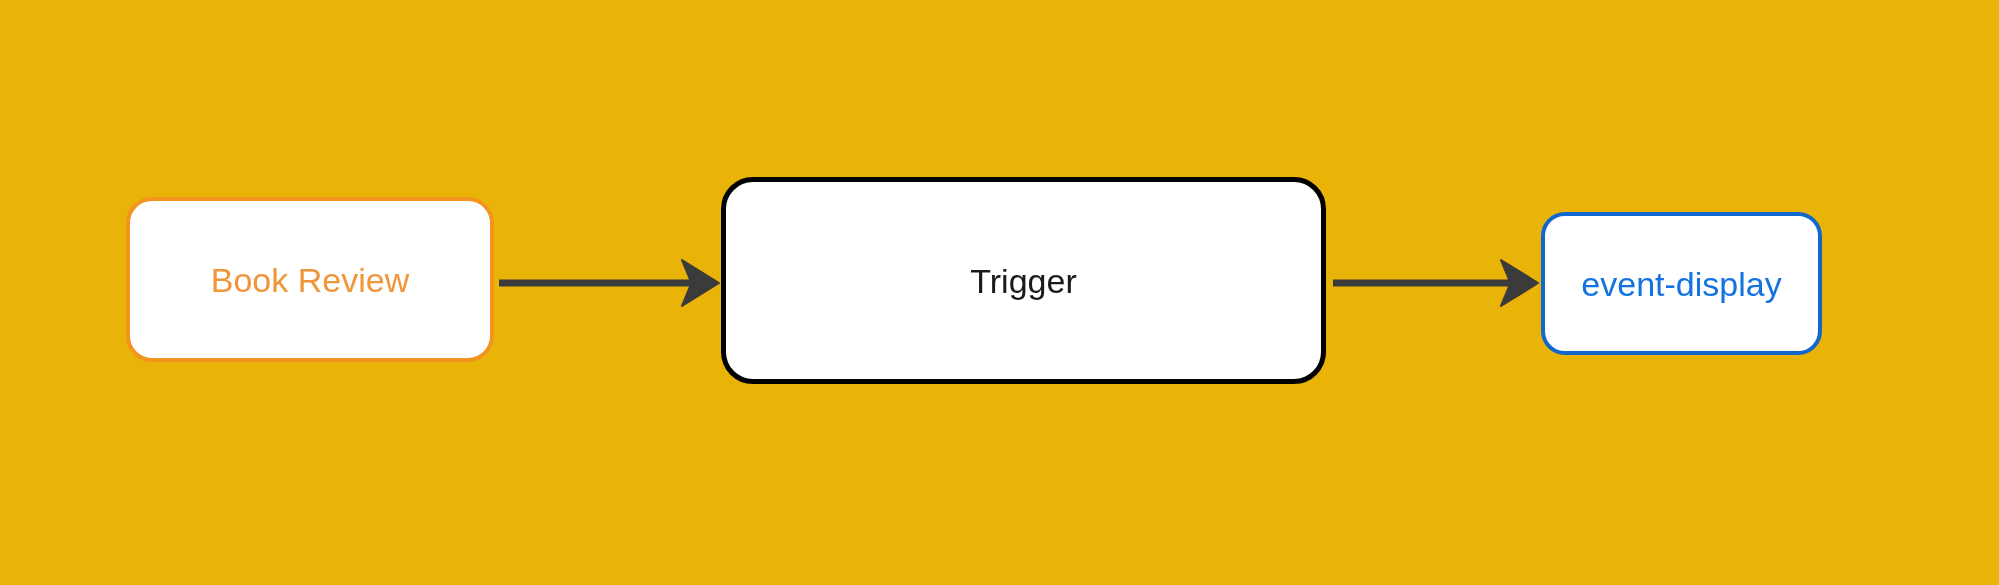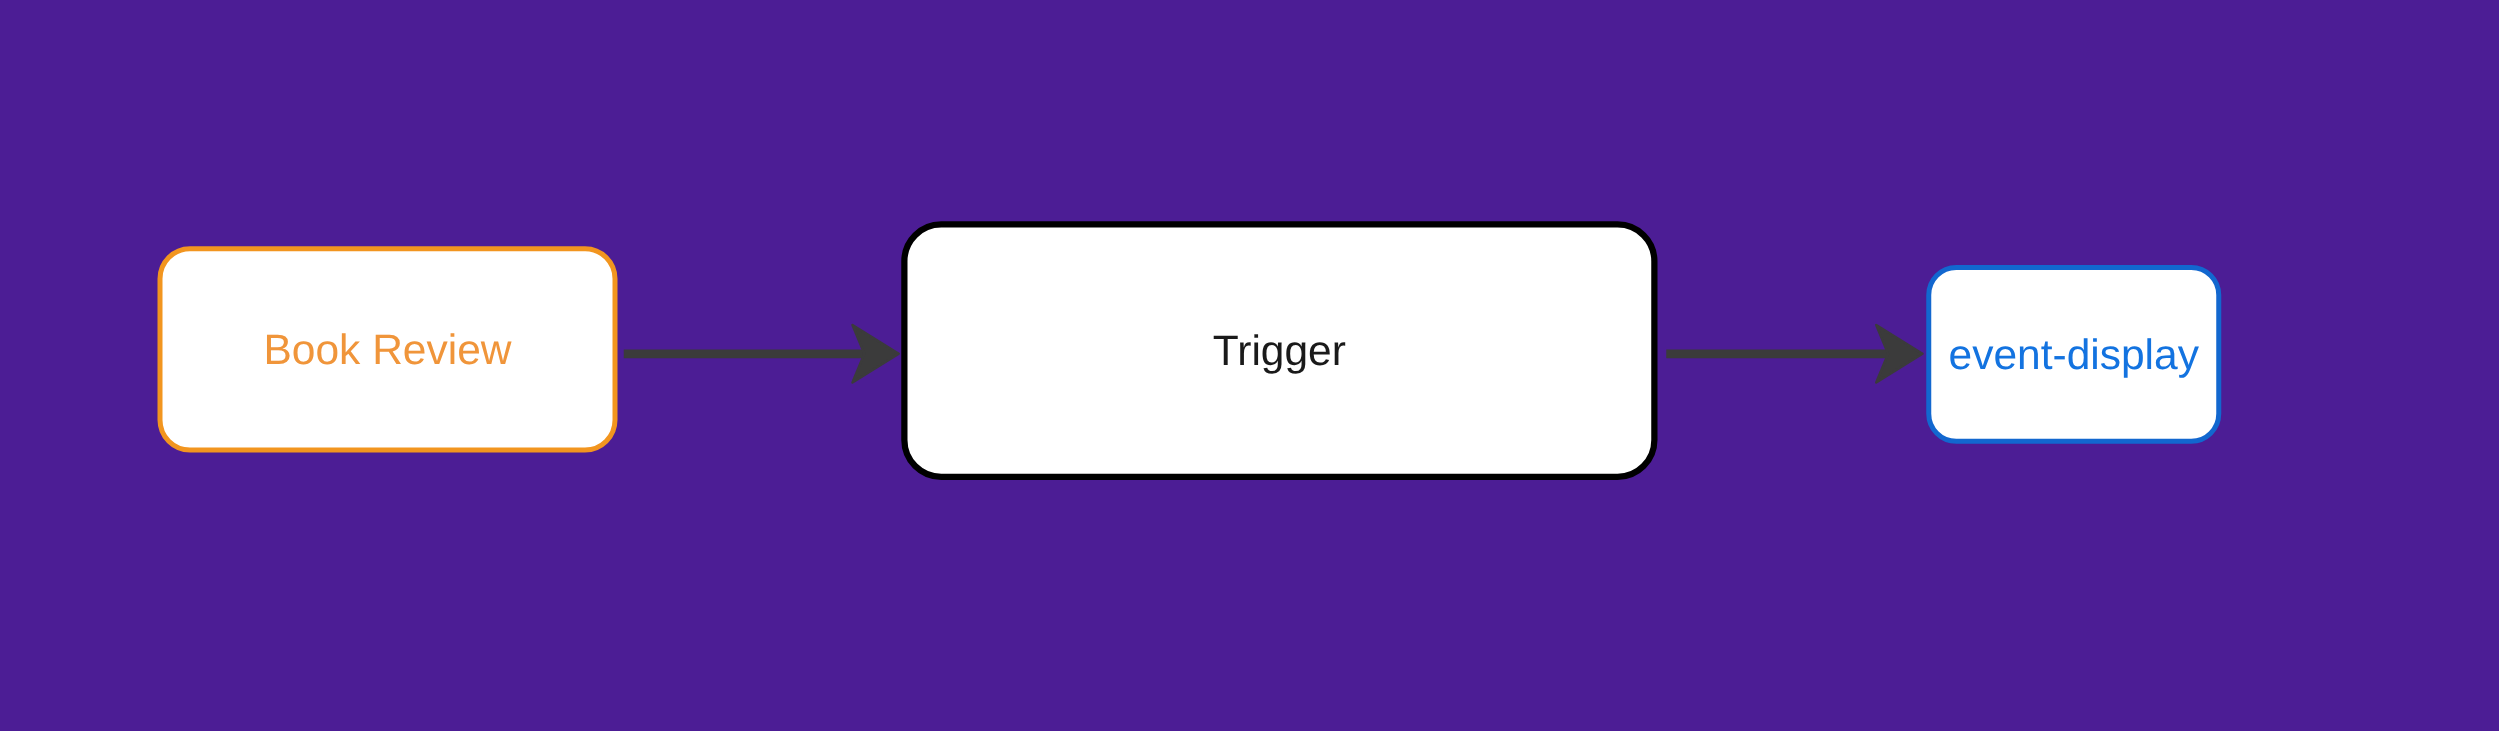--- a/index.html
+++ b/index.html
@@ -5,21 +5,21 @@
   html, body {
     margin: 0;
     padding: 0;
     background: #ffffff;
     font-family: "Liberation Sans", "DejaVu Sans", sans-serif;
   }
   .canvas {
     position: relative;
     width: 1999px;
     height: 585px;
-    background: #4c1d95;
+    background: #eab308;
     overflow: hidden;
   }
   .node {
     position: absolute;
     box-sizing: border-box;
     background: #ffffff;
     display: flex;
     flex-direction: column;
     align-items: center;
     justify-content: center;
@@ -44,21 +44,21 @@
     top: 177px;
     width: 605px;
     height: 207px;
     border: 5px solid #000000;
     border-radius: 32px;
     color: #1a1a1a;
   }
   .node-event-display {
     left: 1541px;
     top: 212px;
-    width: 236px;
+    width: 281px;
     height: 143px;
     border: 4px solid #1267CF;
     border-radius: 24px;
     color: #1373E0;
   }
 
   .edges-layer {
     position: absolute;
     left: 0;
     top: 0;

